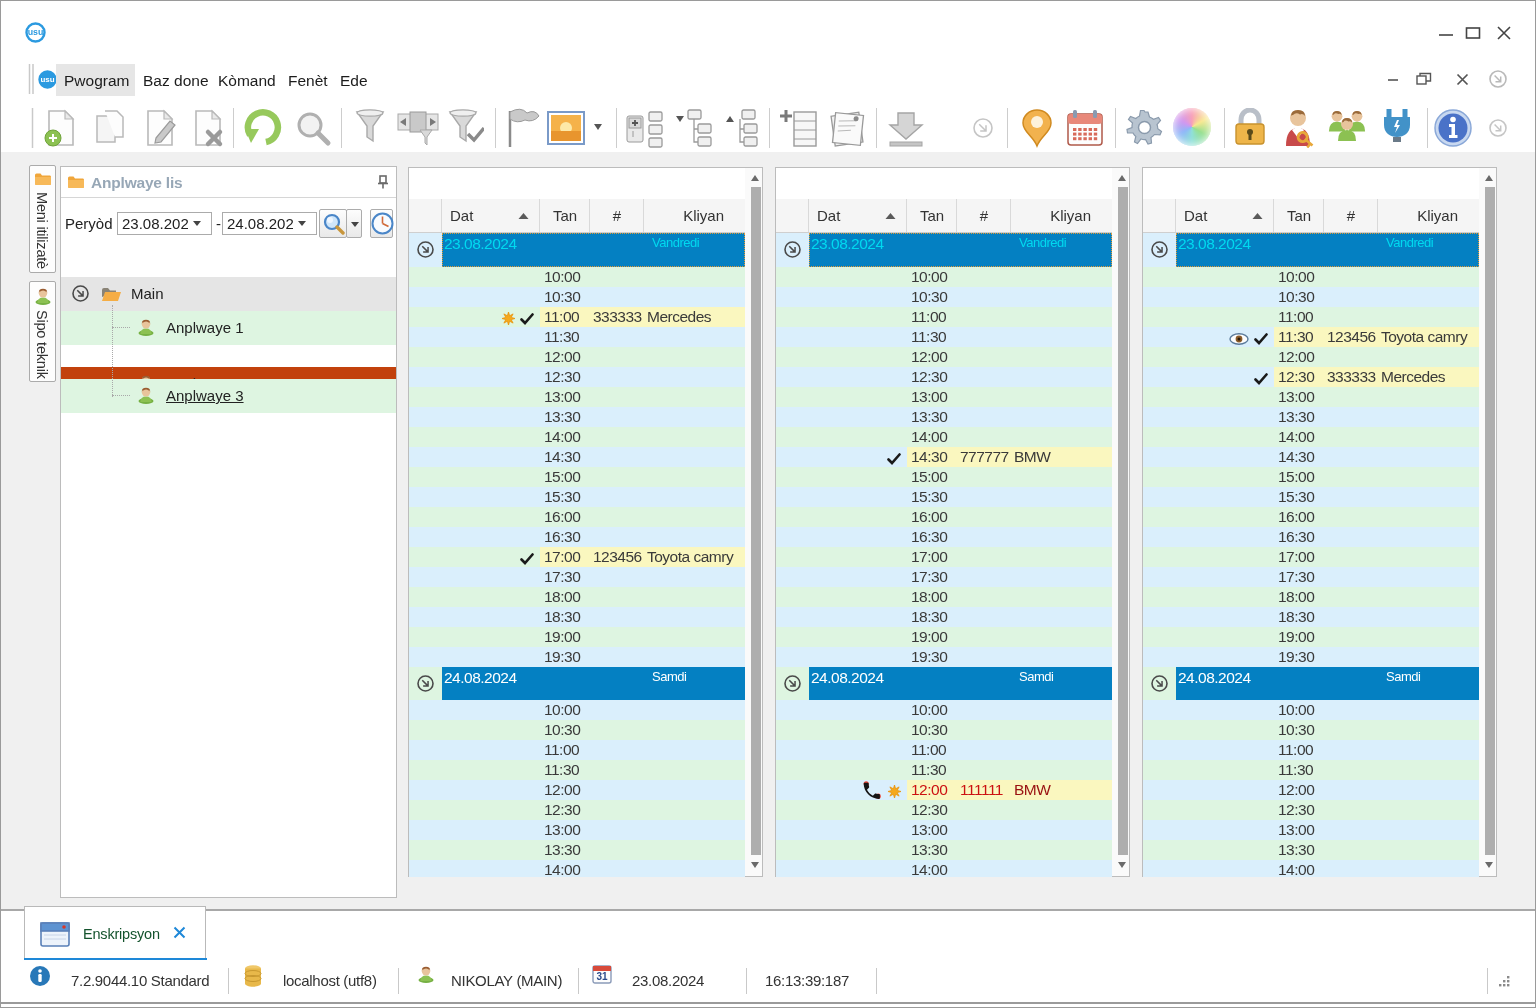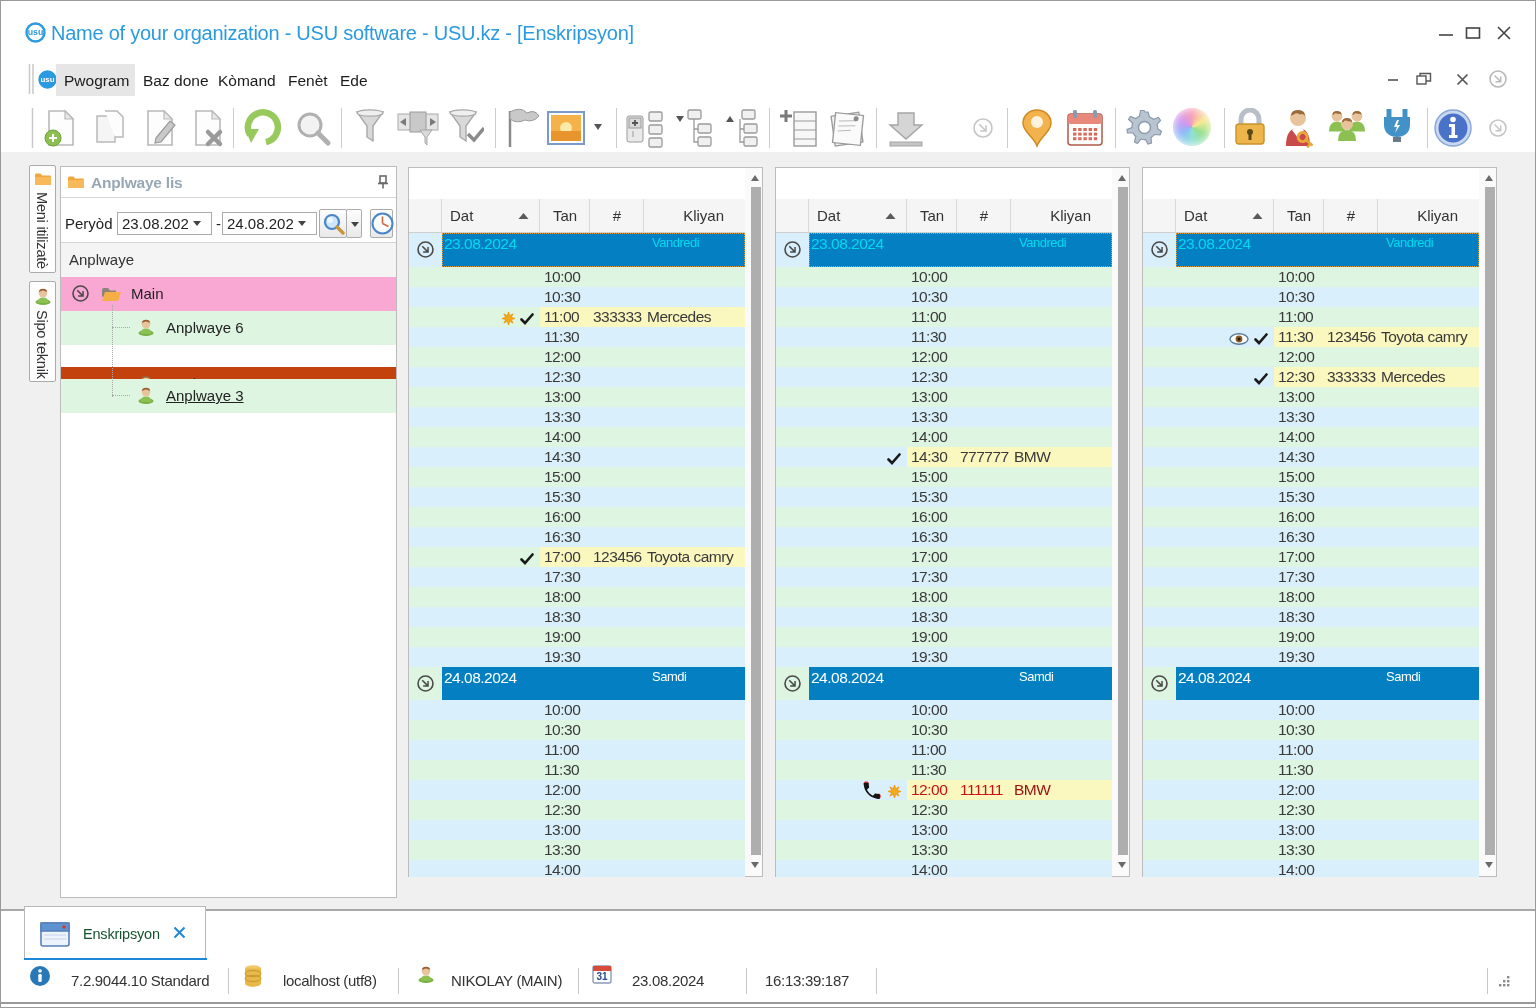--- a/index.html
+++ b/index.html
@@ -62,21 +62,20 @@
 .ssep { position:absolute; top:8px; width:1px; height:26px; background:#c9c9c9; }
 .stext { position:absolute; top:12px; font-size:15px; letter-spacing:-0.3px; color:#333; white-space:nowrap; }
 #botline { position:absolute; left:0px; top:1001px; width:1534px; height:2px; background:#9a9a9a; }
 
 </style></head><body>
 <div id="win">
 <div class="abs" style="left:24px;top:21px;"><svg width="21" height="21" viewBox="0 0 21 21" style="">
         <circle cx="10.5" cy="10.5" r="9.0" fill="#fff" stroke="#2b9ae0" stroke-width="2.4"></circle>
         <text x="10.5" y="13.1" font-size="8.82" font-weight="bold" text-anchor="middle" fill="#2b9ae0" font-family="Liberation Sans">usu</text>
       </svg></div>
-<div id="titletext">Name of your organization - USU software - USU.kz - [Enskripsyon]</div>
 <svg width="16" height="16" viewBox="0 0 16 16" style="position:absolute;left:1437px;top:26px;">
       <line x1="1" y1="8" x2="15" y2="8" stroke="#444" stroke-width="1.6"></line>
     </svg>
 <svg width="16" height="16" viewBox="0 0 16 16" style="position:absolute;left:1464px;top:24px;">
       <rect x="1.5" y="3" width="13" height="10" fill="none" stroke="#444" stroke-width="1.6"></rect>
     </svg>
 <svg width="16" height="16" viewBox="0 0 16 16" style="position:absolute;left:1495px;top:24px;">
       <path d="M2 2 L14 14 M14 2 L2 14" stroke="#444" stroke-width="1.6"></path>
     </svg>
 <div id="menubar">
@@ -381,43 +380,40 @@
             <div class="ddarr" style="left:4px;top:12px;"></div>
           </div>
 <div class="pbtn" style="left:309px;width:23px;">
             <div class="abs" style="left:0px;top:2px;"><svg width="23" height="23" viewBox="0 0 23 23" style="">
                 <circle cx="11.5" cy="11.5" r="10.0" fill="#f8fbff" stroke="#4a86c8" stroke-width="2"></circle>
                 <line x1="11.5" y1="11.5" x2="11.5" y2="4.5" stroke="#d06a3a" stroke-width="1.6"></line>
                 <line x1="11.5" y1="11.5" x2="17.5" y2="14.5" stroke="#d06a3a" stroke-width="1.6"></line>
               </svg></div>
           </div>
 </div>
-<div id="lp_treehdr">
-          <span>Anplwaye</span>
-        </div>
-<div class="treerow" style="top:110px;background:#f9a8d4;">
+<div class="treerow" style="top:110px;background:#e5e5e5;">
           <div class="abs" style="left:11px;top:8px;"><svg width="17" height="17" viewBox="0 0 17 17" style="">
               <circle cx="8.5" cy="8.5" r="7.5" fill="none" stroke="#4a4a4a" stroke-width="1.6"></circle>
               <path d="M5.27 5.27 L10.625 10.625 M11.05 6.12 L11.05 11.05 L6.12 11.05" stroke="#4a4a4a" stroke-width="1.5" fill="none"></path>
             </svg></div>
           <div class="abs" style="left:40px;top:9px;"><svg width="21" height="16" viewBox="0 0 21 16" style="">
               <path d="M1 4 Q1 2 3 2 L7 2 L9 4.5 L15 4.5 L15 6 L1 11 Z" fill="#8a8376"></path>
               <path d="M1 15 L4 6 L20 6 L17 15 Z" fill="#f5ad45"></path>
             </svg></div>
           <div class="lbl" style="left:70px;">Main</div>
         </div>
 <div class="treerow" style="top:144px;background:#def5e1;">
           <div class="abs" style="left:51px;top:16px;width:18px;border-top:1px dotted #a9a9a9;"></div>
           <div class="abs" style="left:76px;top:7px;"><svg width="18" height="18" viewBox="0 0 18 18" style="">
               <ellipse cx="9" cy="15" rx="7.5" ry="3" fill="#76b043"></ellipse>
               <path d="M3.5 16 Q3.5 10.5 9 10.5 Q14.5 10.5 14.5 16 Z" fill="#8cc152"></path>
               <circle cx="9" cy="6.2" r="4.2" fill="#e8c49c"></circle>
               <path d="M4.8 6 Q4.6 1.8 9 1.8 Q13.4 1.8 13.2 6 Q12.8 3.6 11.5 4.6 Q9.5 2.6 6.3 4.4 Q5.2 4 4.8 6 Z" fill="#9a5d32"></path>
             </svg></div>
-          <div class="lbl" style="left:105px;">Anplwaye 6</div>
+          <div class="lbl" style="left:105px;">Anplwaye 1</div>
         </div>
 <div class="treerow" style="top:178px;background:#c2410c;margin-top:22px;">
           <div class="abs" style="left:51px;top:16px;width:18px;border-top:1px dotted #a9a9a9;"></div>
           <div class="abs" style="left:76px;top:7px;"><svg width="18" height="18" viewBox="0 0 18 18" style="">
               <ellipse cx="9" cy="15" rx="7.5" ry="3" fill="#76b043"></ellipse>
               <path d="M3.5 16 Q3.5 10.5 9 10.5 Q14.5 10.5 14.5 16 Z" fill="#8cc152"></path>
               <circle cx="9" cy="6.2" r="4.2" fill="#e8c49c"></circle>
               <path d="M4.8 6 Q4.6 1.8 9 1.8 Q13.4 1.8 13.2 6 Q12.8 3.6 11.5 4.6 Q9.5 2.6 6.3 4.4 Q5.2 4 4.8 6 Z" fill="#9a5d32"></path>
             </svg></div>
           <div class="lbl" style="left:105px;">Anplwaye 2</div>

